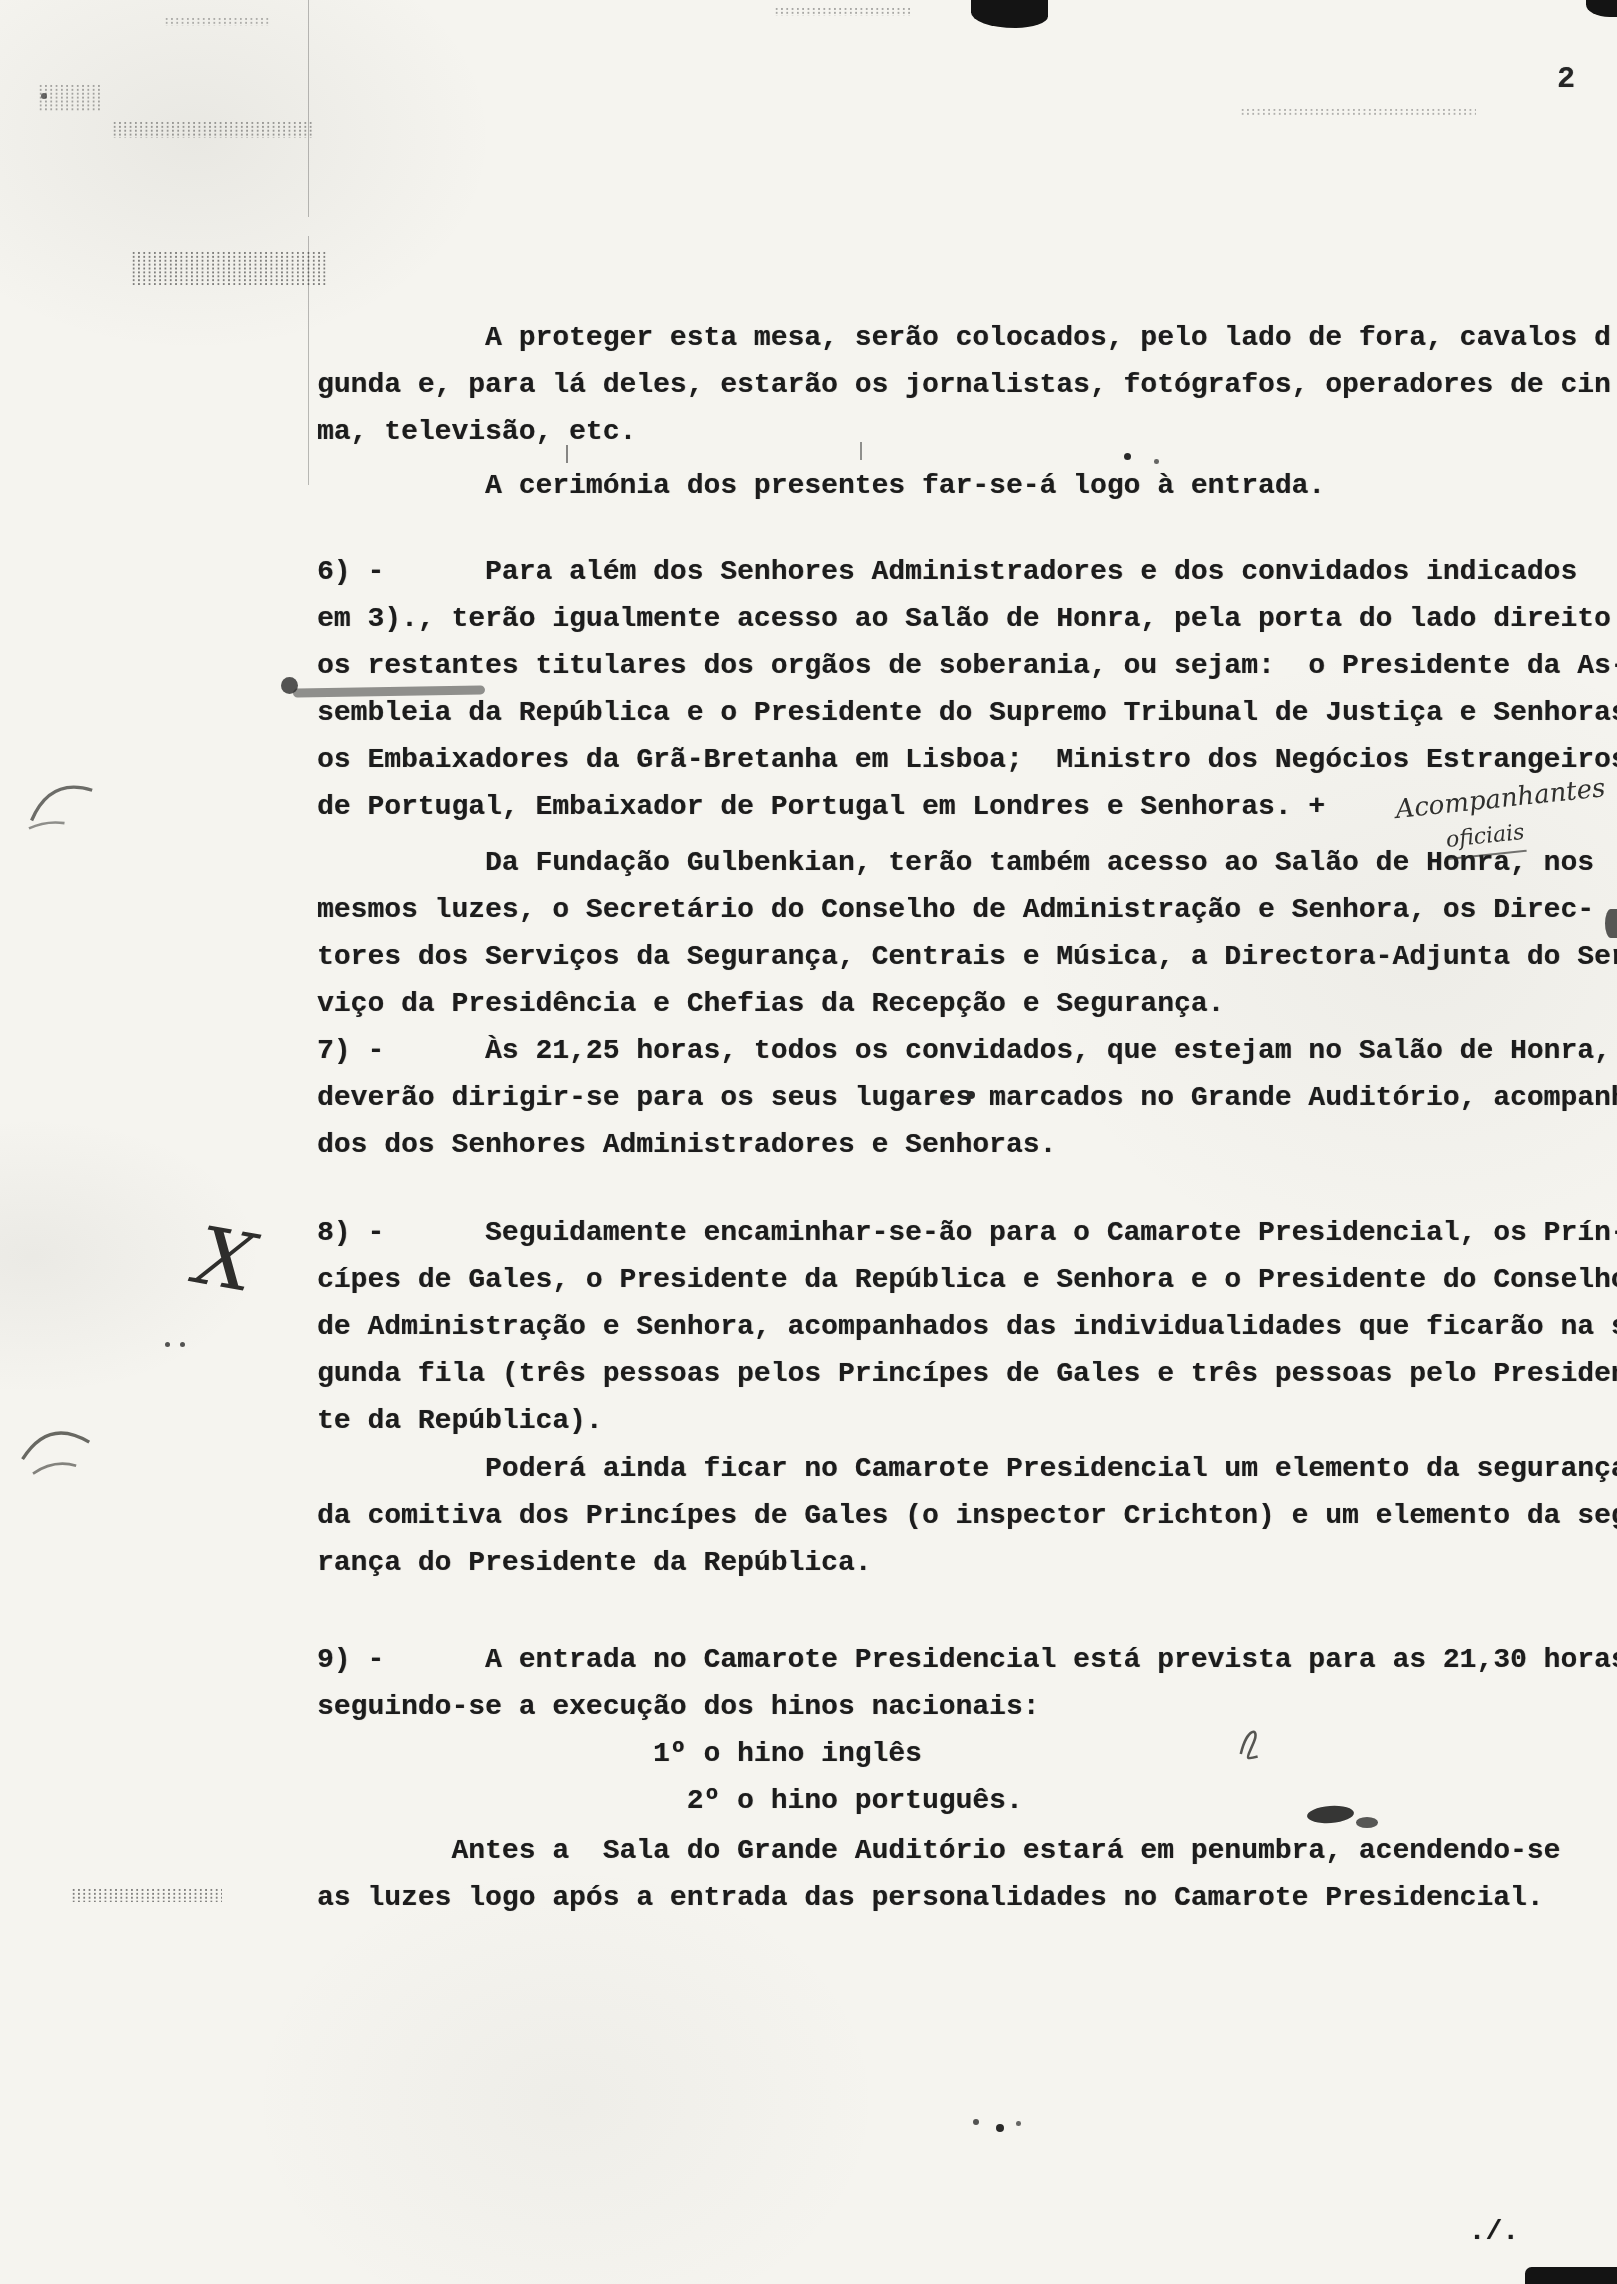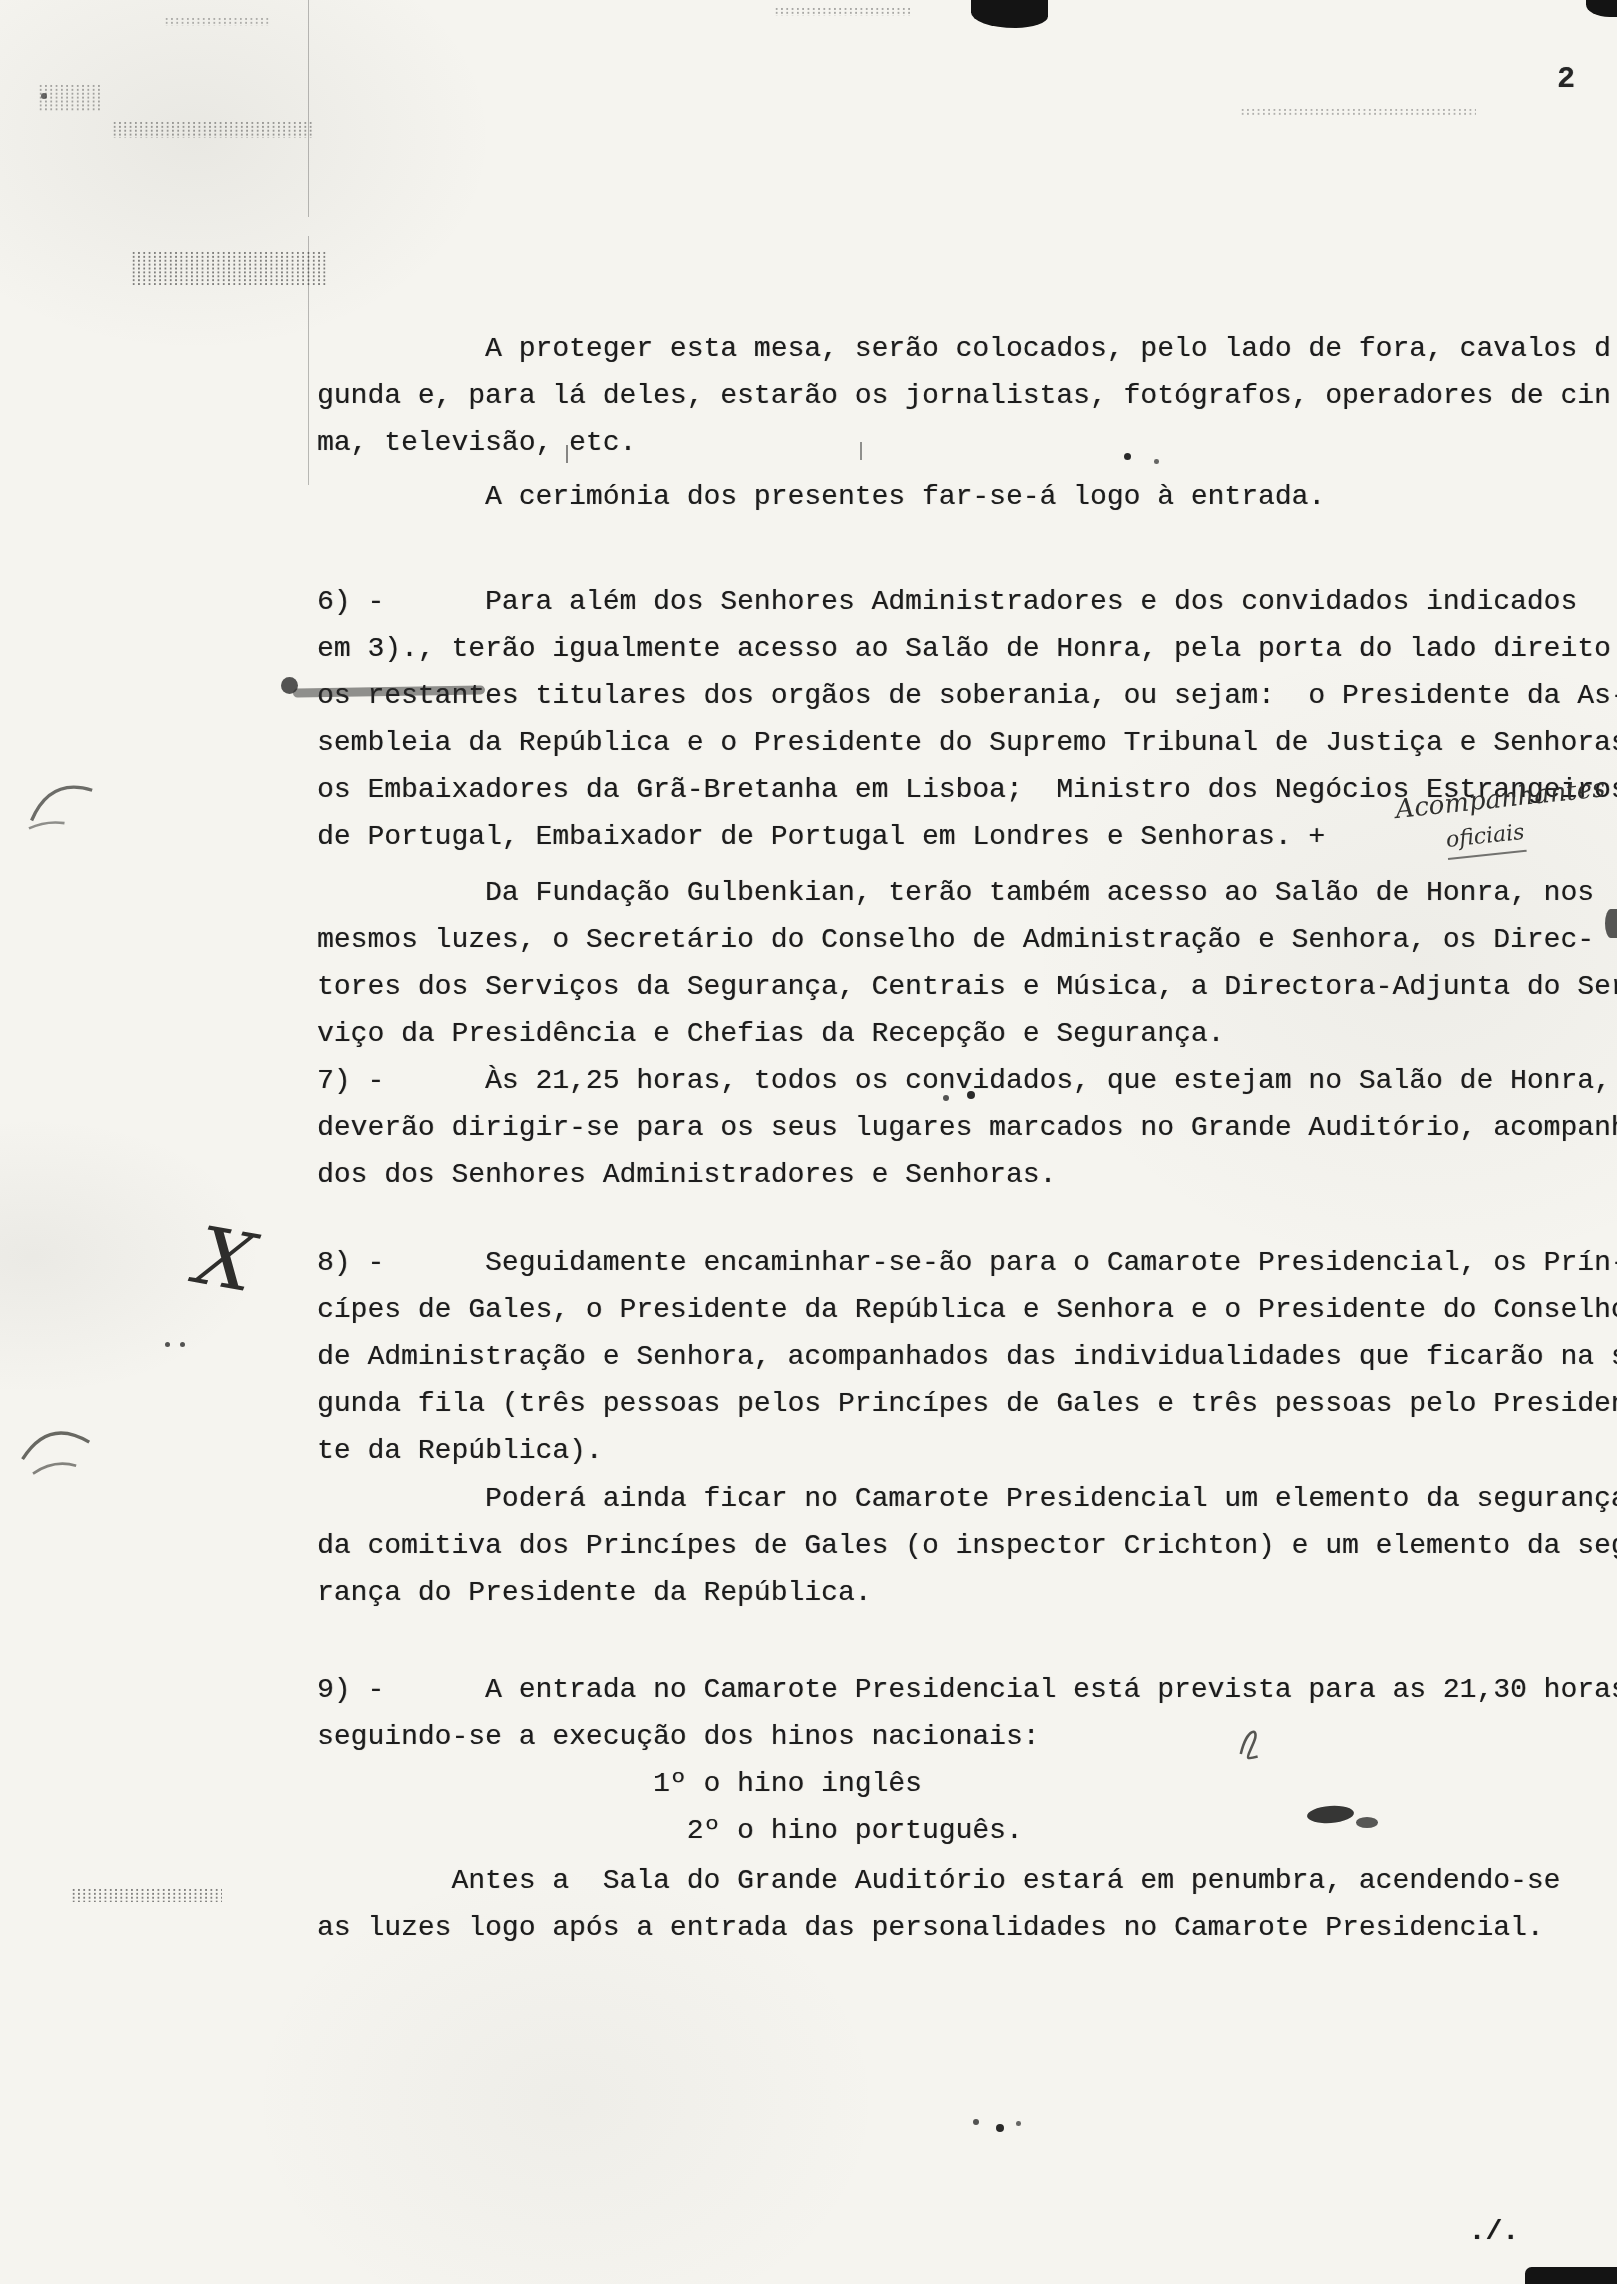--- a/index.html
+++ b/index.html
@@ -11,27 +11,27 @@
     background-image:
       radial-gradient(ellipse 459px 328px at 12% 6%, rgba(110,110,102,.09), transparent 65%),
       radial-gradient(ellipse 656px 525px at 88% 42%, rgba(120,120,112,.06), transparent 60%),
       radial-gradient(ellipse 525px 394px at 35% 92%, rgba(115,115,108,.05), transparent 60%),
       radial-gradient(ellipse 328px 197px at 2% 55%, rgba(100,100,95,.07), transparent 70%);
     overflow:hidden;
     font-family:"Liberation Mono", monospace;
     color:#1b1b1b;
   }
   .typewriter{
-    position:absolute;left:317px;top:325px;right:0;
-    font-size:28px;line-height:47px;font-weight:400;
+    position:absolute;left:317px;top:314px;right:0;
+    font-size:28px;line-height:47px;font-weight:700;
     color:#1c1c1c;
     text-shadow:0.4px 0.4px 0.7px rgba(25,25,25,.5);
   }
   .line{white-space:pre;height:47px;overflow:hidden;}
-  .mt-10{margin-top:6.6px}.mt-14{margin-top:9.2px}.mt-60{margin-top:58px}
+  .mt-10{margin-top:6.6px}.mt-14{margin-top:9.2px}.mt-60{margin-top:39px}
   .mt-62{margin-top:41px}.mt-76{margin-top:50px}.mt-92{}
   .mt-2{margin-top:1.3px}.mt-4{margin-top:2.6px}.mt-0{margin-top:0}
   .page-number{
     position:absolute;top:62px;right:42px;
     font-size:30px;font-weight:700;color:#262626;
     text-shadow:0.3px 0.3px 0.7px rgba(25,25,25,.5);
   }
   .footer-mark{
     position:absolute;right:98px;bottom:37px;
     font-size:28px;font-weight:700;color:#1c1c1c;

